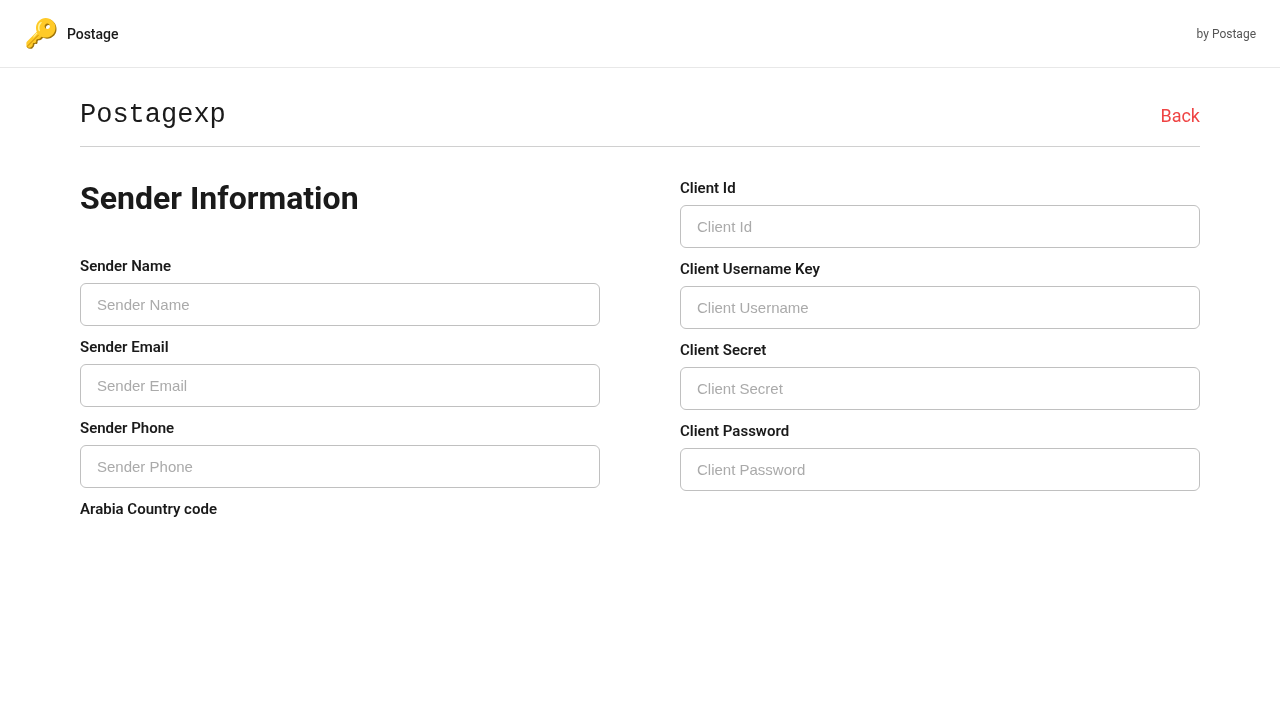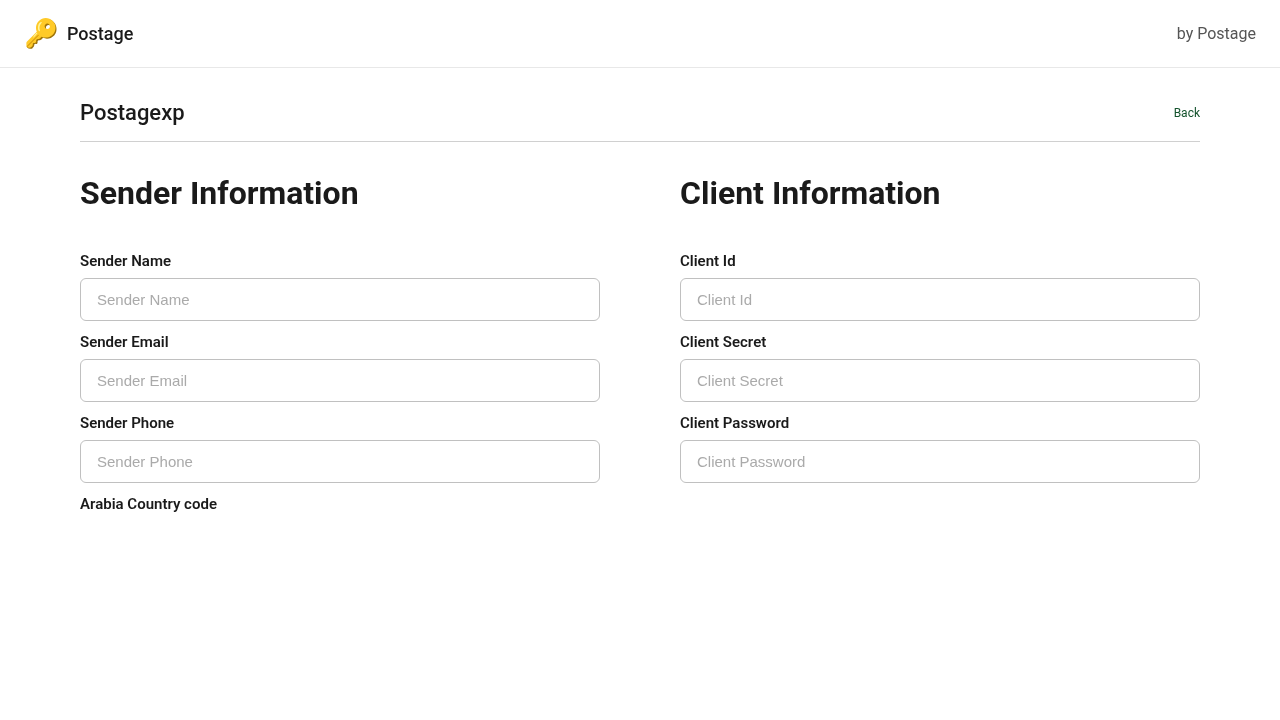--- a/index.html
+++ b/index.html
@@ -33,52 +33,53 @@
       align-items: center;
       gap: 8px;
     }
 
     .navbar-logo-icon {
       font-size: 28px;
       line-height: 1;
     }
 
     .navbar-brand-name {
-      font-size: 18px;
+      font-size: 14px;
       font-weight: 500;
       color: #1a1a1a;
     }
 
     .navbar-by-postage {
-      font-size: 16px;
+      font-size: 12px;
       color: #555555;
     }
 
     
     .main-content {
       padding: 32px 80px;
     }
 
     
     .page-header {
       display: flex;
       align-items: center;
       justify-content: space-between;
       margin-bottom: 16px;
     }
 
     .page-title {
-      font-size: 22px;
+      font-size: 27px;
       font-weight: 500;
       color: #1a1a1a;
+      font-family: Liberation Mono, monospace;
     }
 
     .back-link {
-      font-size: 12px;
-      color: #14532d;
+      font-size: 18px;
+      color: #ef4444;
       cursor: pointer;
       text-decoration: none;
     }
 
     .divider {
       border: none;
       border-top: 1px solid #d0d0d0;
       margin-bottom: 32px;
     }
 
@@ -178,28 +179,29 @@
         <label class="form-label">Sender Phone</label>
         <input class="form-input" type="tel" placeholder="Sender Phone" value="" style="">
       </div>
 
       <div class="form-group">
         <label class="form-label">Arabia Country code</label>
       </div>
     </div>
 
     <div class="form-section">
-      <h2 class="form-section-title">Client Information</h2>
 
       <div class="form-group">
         <label class="form-label">Client Id</label>
         <input class="form-input" type="text" placeholder="Client Id" value="" style="">
       </div>
 
       <div class="form-group">
+        <label class="form-label">Client Username Key</label>
+        <input class="form-input" type="text" placeholder="Client Username" value="" style="">
       </div>
 
       <div class="form-group">
         <label class="form-label">Client Secret</label>
         <input class="form-input" type="text" placeholder="Client Secret" value="" style="">
       </div>
 
       <div class="form-group">
         <label class="form-label">Client Password</label>
         <input class="form-input" type="password" placeholder="Client Password" value="" style="">

